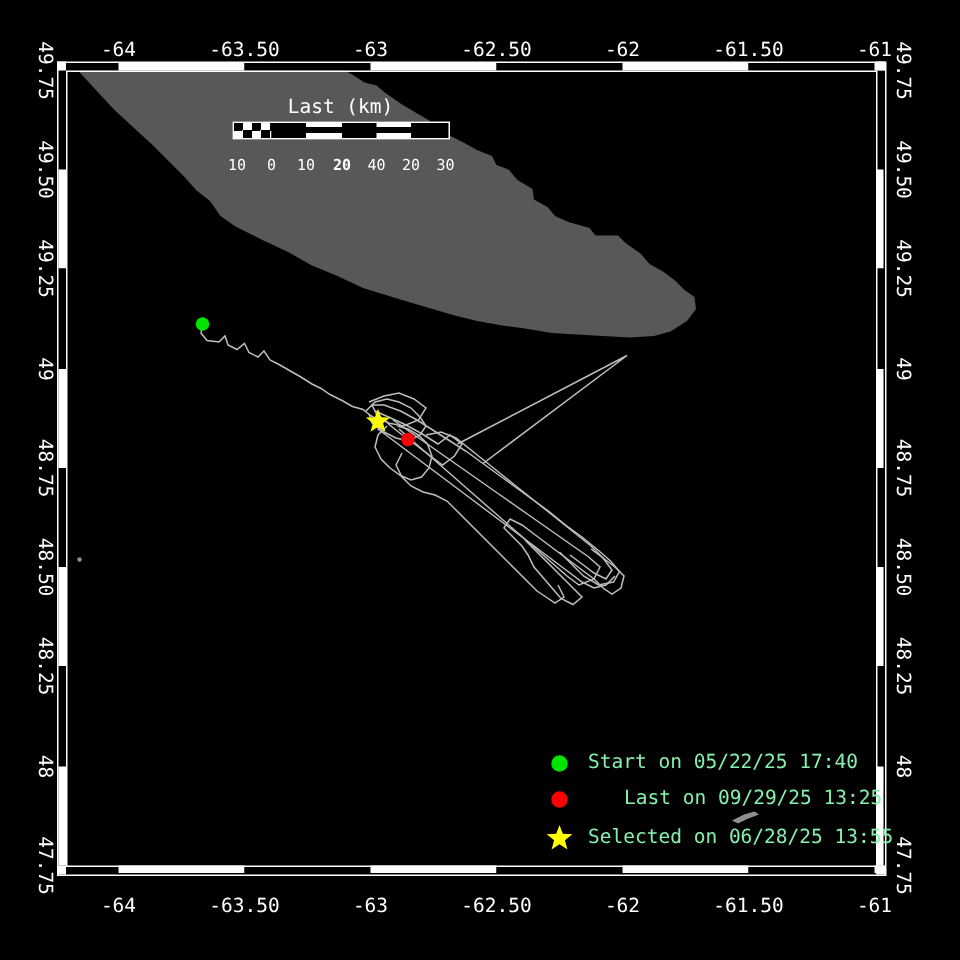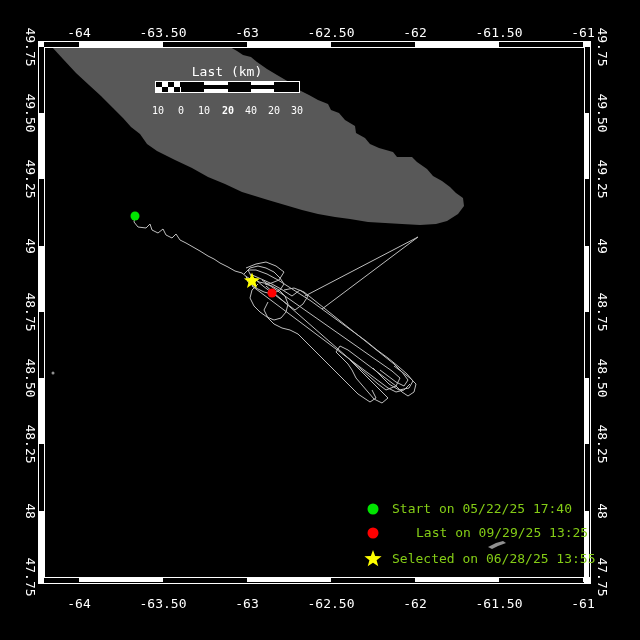--- a/index.html
+++ b/index.html
@@ -8,21 +8,21 @@
   #map-svg{position:absolute;left:0;top:0;}
   .sb-wrap{position:absolute;left:0;top:0;width:640px;height:640px;pointer-events:none;}
   .sb-title{position:absolute;color:#fff;font-size:13px;white-space:pre;transform:translateX(-50%);}
   .sb-bar{position:absolute;border:1px solid #fff;background:#000;display:flex;}
   .sb-seg{height:100%;}
   .sb-seg.checker{background:conic-gradient(#fff 25%,#000 0 50%,#fff 0 75%,#000 0);
                   background-size:12px 10px;}
   .sb-seg.black{background:#000;}
   .sb-seg.striped{background:linear-gradient(#fff 0 3px,#000 3px 7px,#fff 7px 10px);}
   .sb-num{position:absolute;color:#fff;font-size:10px;transform:translateX(-50%);white-space:pre;}
-  .legend-row{position:absolute;display:flex;align-items:center;color:#84cc16;font-size:13px;white-space:pre;}
+  .legend-row{position:absolute;display:flex;align-items:center;color:#86efac;font-size:13px;white-space:pre;}
   .legend-marker{position:absolute;}
 </style>
 </head>
 <body>
 
 <div id="stage">
   <svg id="map-svg" width="640" height="640">
       <polygon points="52,47 230,47 237,51 243,55 251,57 257,62 267,69 277,75 289,82 297,89 309,95 318,100 328,104 331,110 339,113 345,120 355,126 356,133 365,138 370,144 379,148 393,152 397,157 412,157 417,162 427,169 433,176 442,181 450,187 456,193 463,198 464,206 458,214 447,221 436,224 420,225 402,224 385,223 368,222 350,219 335,217 318,214 302,210 285,205 268,200 255,196 242,192 225,184 208,177 192,168 175,160 165,155 157,151 147,144 140,134 131,127 123,118 113,108 101,96 89,85 76,73 63,59" fill="#585858"></polygon>
       <polyline points="135,216 134,222 138,227 146,228 150,224 152,230 158,233 163,229 166,235 172,238 176,234 180,240 186,243 193,247 200,251 208,256 214,259 220,263 228,267 235,271 242,273 247,277 252,280" fill="none" stroke="#bebebe" stroke-width="1"></polyline>
       <polyline points="246,268 256,264 266,262 276,266 284,272 279,280 269,284 259,282 251,276 248,270 256,270 267,274 278,280 289,287 300,294 311,301 322,309 333,317 344,325 355,333 366,341 377,350 388,358 399,367 407,374 413,381 409,388 399,390 389,384 381,376 373,368" fill="none" stroke="#bebebe" stroke-width="1"></polyline>

